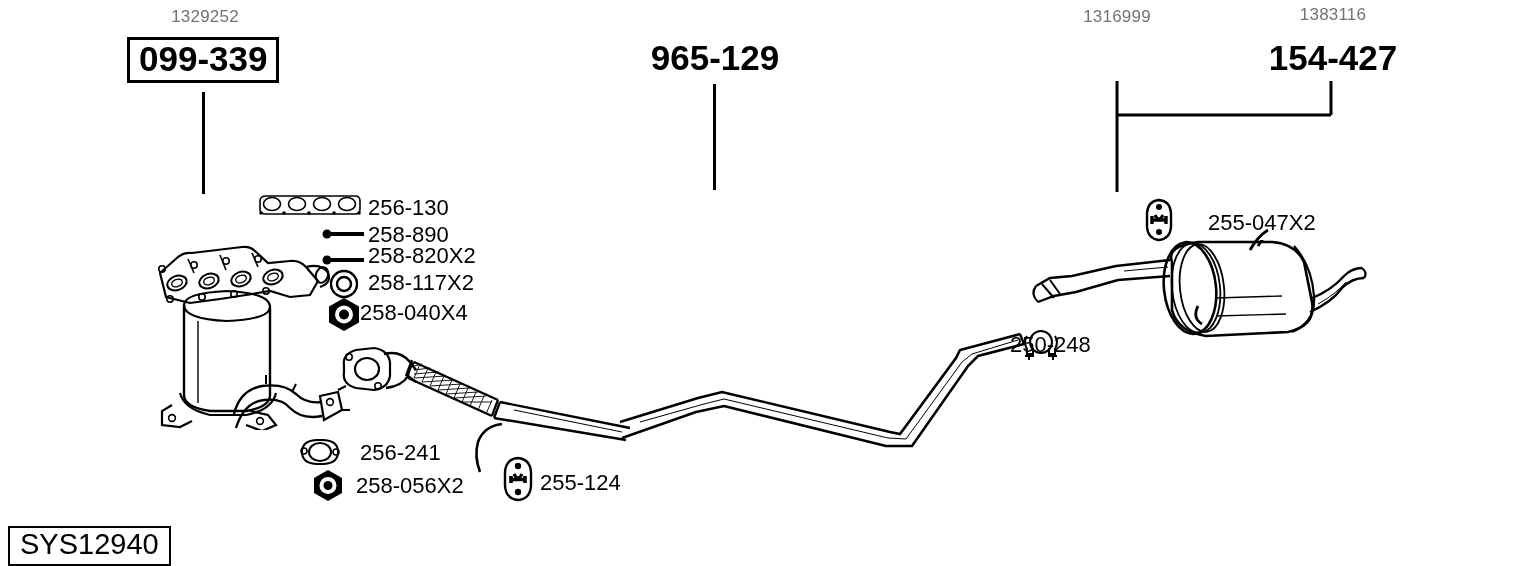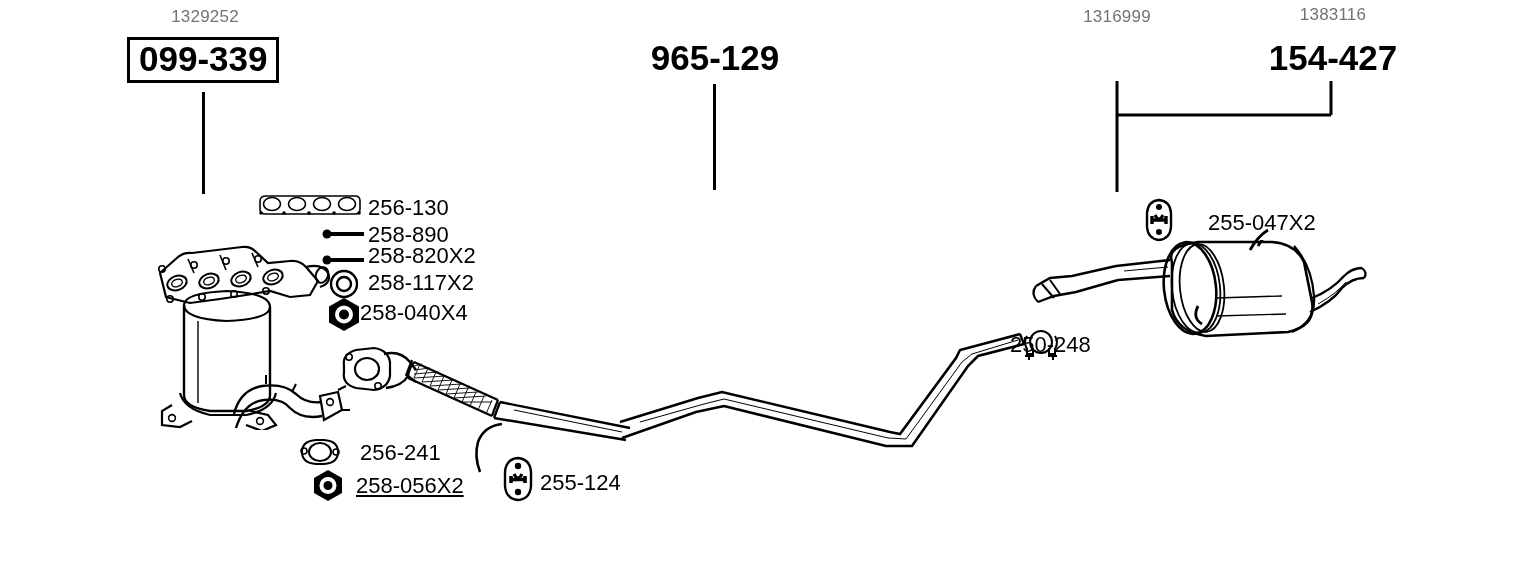--- a/index.html
+++ b/index.html
@@ -83,20 +83,23 @@
   <div class="abs oem-num" style="left:1032px; top:7px; width:170px;">1316999</div>
 
   <div class="abs oem-num" style="left:1248px; top:5px; width:170px;">1383116</div>
   <div class="abs grp-code" style="left:1248px; top:38px; width:170px;">154-427</div>
 
   <svg class="abs" style="left:1100px; top:78px;" width="260" height="120">
     <path class="ink" stroke-width="3" d="M17,3 L17,37 M17,37 L231,37 M231,37 L231,3"></path>
     <path class="ink" stroke-width="3" d="M17,37 L17,114"></path>
   </svg>
 
+  <div class="abs" style="left:8px; top:526px;">
+    <div class="sys-box">SYS12940</div>
+  </div>
 
   <svg class="abs" style="left:256px; top:192px;" width="108" height="28">
     <path class="ink" stroke-width="1.6" d="M4,17 L4,9 Q4,4 10,4 L99,4 Q104,4 104,9 L104,17 Q104,22 99,22 L10,22 Q4,22 4,17 Z"></path>
     <ellipse class="ink" stroke-width="1.6" cx="16" cy="12" rx="8.5" ry="6.5"></ellipse>
     <ellipse class="ink" stroke-width="1.6" cx="41" cy="12" rx="8.5" ry="6.5"></ellipse>
     <ellipse class="ink" stroke-width="1.6" cx="66" cy="12" rx="8.5" ry="6.5"></ellipse>
     <ellipse class="ink" stroke-width="1.6" cx="91" cy="12" rx="8.5" ry="6.5"></ellipse>
     <circle cx="5" cy="21" r="1.8" fill="#000"></circle>
     <circle cx="28" cy="21" r="1.8" fill="#000"></circle>
     <circle cx="53" cy="21" r="1.8" fill="#000"></circle>
@@ -136,21 +139,21 @@
     <circle class="ink" stroke-width="1.6" cx="10" cy="14" r="3"></circle>
     <circle class="ink" stroke-width="1.6" cx="42" cy="15" r="3"></circle>
   </svg>
   <div class="abs part-label" style="left:360px; top:442px;">256-241</div>
 
   <svg class="abs" style="left:310px; top:468px;" width="36" height="34">
     <polygon points="18,2 32,10 32,25 18,33 4,25 4,10" fill="#000"></polygon>
     <circle cx="18" cy="17.5" r="8.5" fill="#fff"></circle>
     <circle cx="18" cy="17.5" r="4.5" fill="#000"></circle>
   </svg>
-  <div class="abs part-label" style="left:356px; top:475px;text-decoration:underline;">258-056X2</div>
+  <div class="abs part-label" style="left:356px; top:475px;">258-056X2</div>
 
   <svg class="abs" style="left:500px; top:456px;" width="36" height="46">
     <path class="ink" stroke-width="2.4" d="M18,2 Q30,3 31,16 L31,30 Q30,43 18,44 Q6,43 5,30 L5,16 Q6,3 18,2 Z"></path>
     <circle cx="18" cy="10" r="3.2" fill="#000"></circle>
     <circle cx="18" cy="36" r="3.2" fill="#000"></circle>
     <path class="ink" stroke-width="3.6" d="M11,20 L11,27 M25,20 L25,27 M11,23.5 L25,23.5"></path>
     <path class="ink" stroke-width="3" d="M14,18 Q18,26 22,18"></path>
   </svg>
   <div class="abs part-label" style="left:540px; top:472px;">255-124</div>
 

